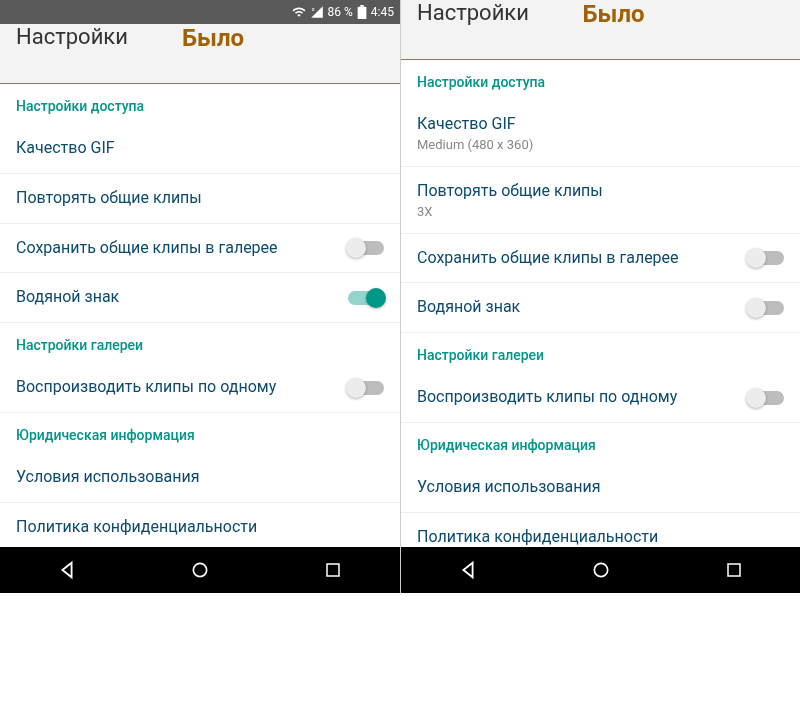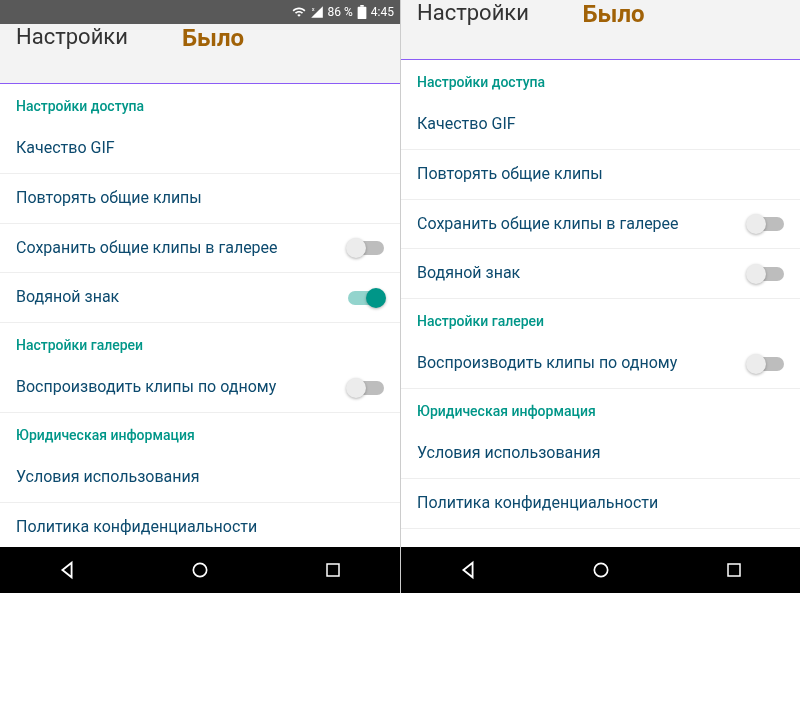--- a/index.html
+++ b/index.html
@@ -128,25 +128,27 @@
   <div class="panel">
     <div class="header">
       <span class="header-title">Настройки</span>
       <span class="header-badge">Было</span>
     </div>
     <div class="content">
       <div class="section-header">Настройки доступа</div>
       <div class="item">
         <div class="item-text">
           <div class="item-title">Качество GIF</div>
+          <div class="item-sub">Medium (480 x 360)</div>
         </div>
       </div>
       <div class="item">
         <div class="item-text">
           <div class="item-title">Повторять общие клипы</div>
+          <div class="item-sub">3X</div>
         </div>
       </div>
       <div class="item">
         <div class="item-text">
             <div class="item-title">Сохранить общие клипы в галерее</div>
           </div>
         <div class="toggle">
             <div class="knob"></div>
           </div>
       </div>

